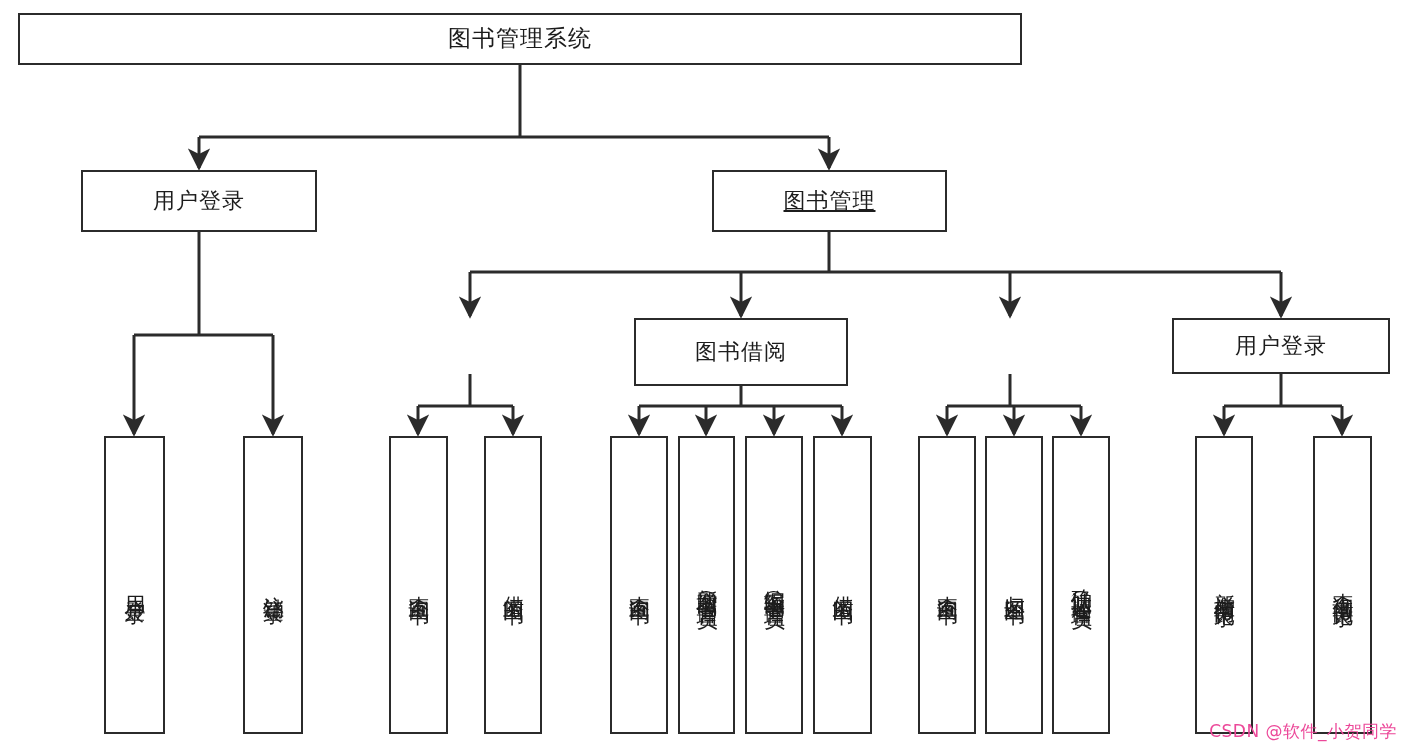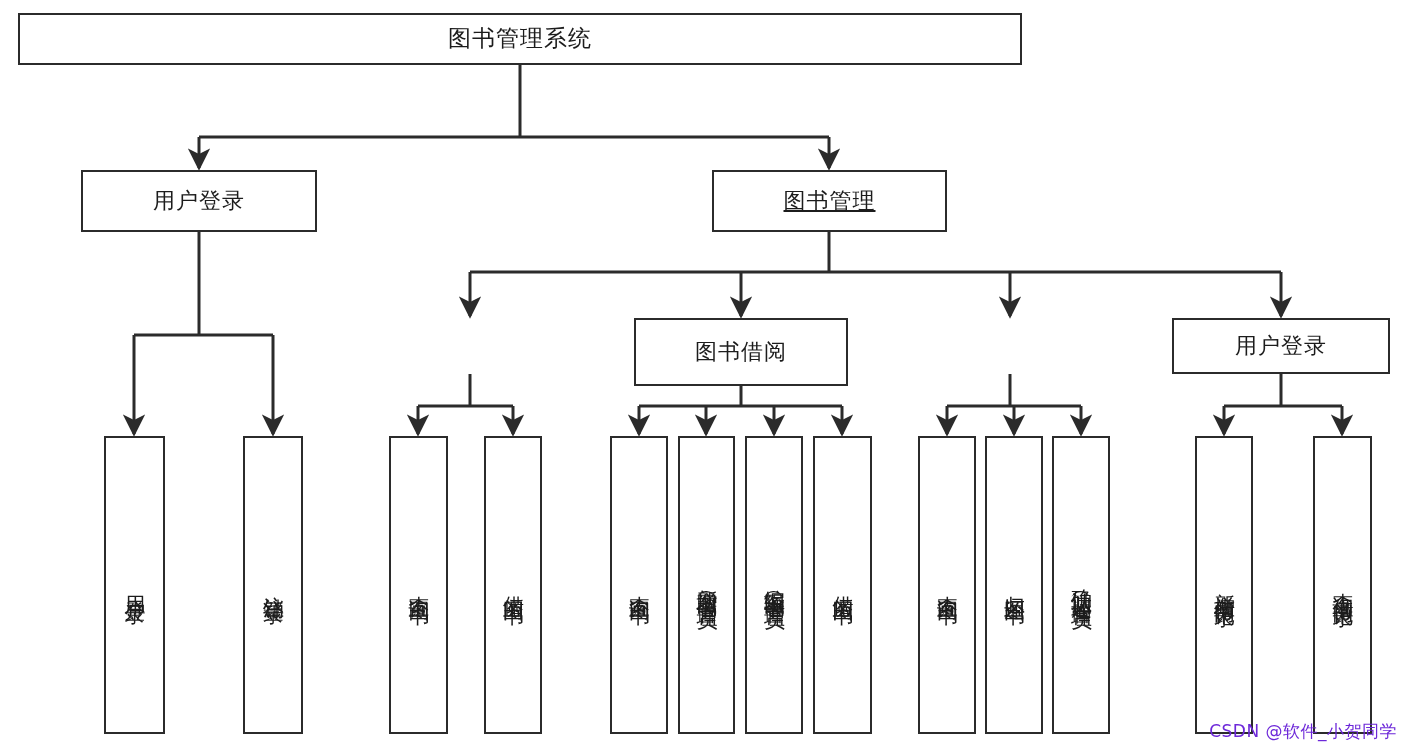--- a/index.html
+++ b/index.html
@@ -37,21 +37,21 @@
   }
   .node-box.vert .vtext{
     writing-mode:vertical-rl;
     text-orientation:upright;
     display:block;
   }
   .watermark{
     position:absolute;
     right:8px;bottom:4px;
     font-size:17px;
-    color:#6d28d9;
+    color:#ec4899;
     letter-spacing:0.5px;
     white-space:nowrap;
     pointer-events:none;
   }
 </style>
 </head>
 <body>
 
 <div id="diagram-root">
 

